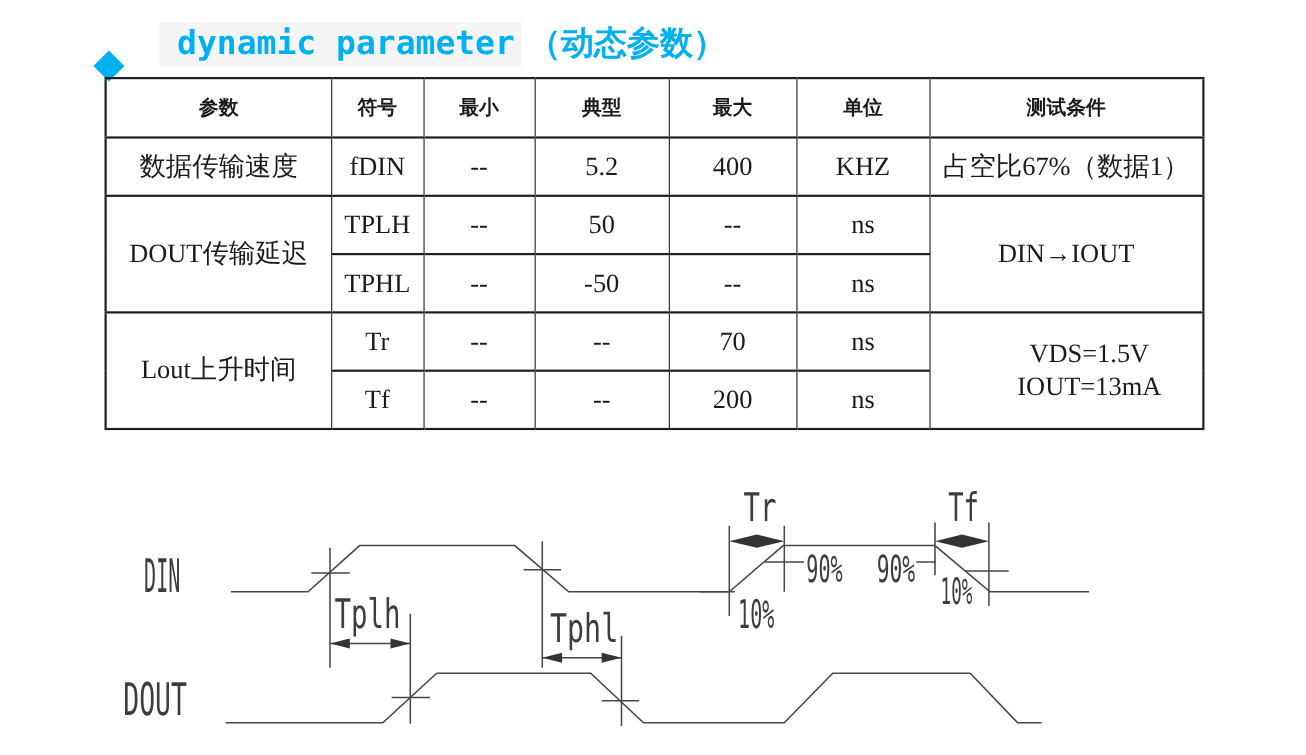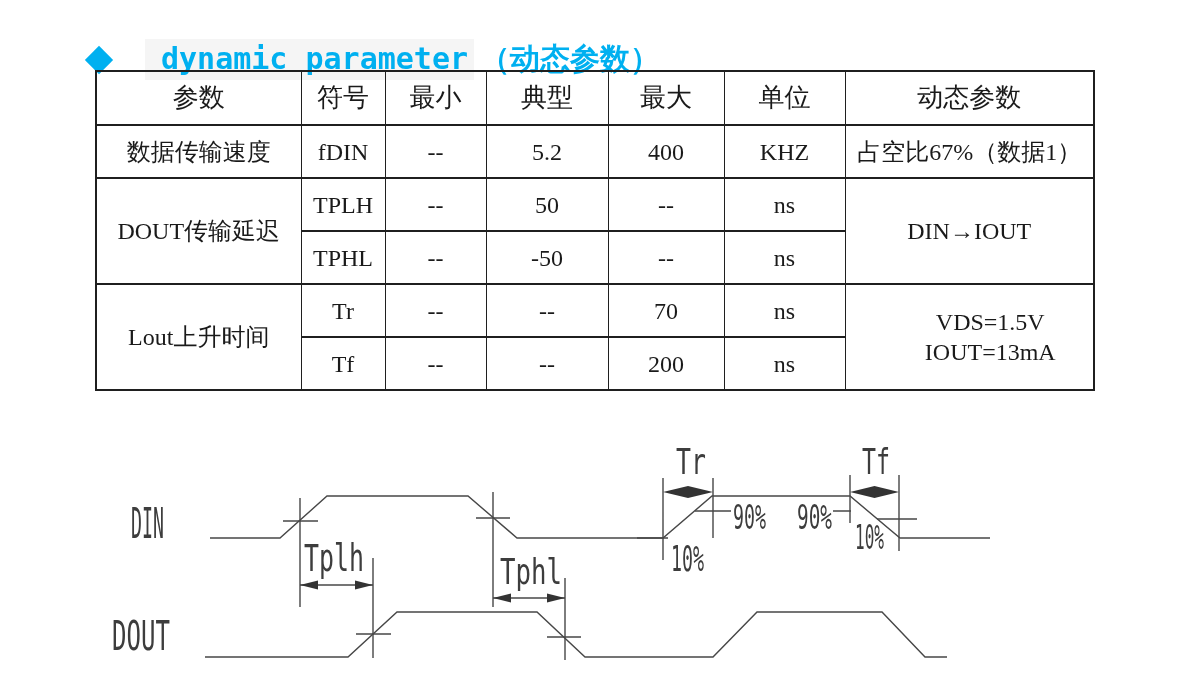--- a/index.html
+++ b/index.html
@@ -6,40 +6,40 @@
   .page{
     position:relative;width:1187px;height:686px;background:#ffffff;overflow:hidden;
     font-family:"Liberation Serif","DejaVu Serif",serif;color:#1a1a1a;
   }
   
   .title-row{position:absolute;left:0;top:18px;height:46px;}
   .bullet{
     position:absolute;left:89px;top:32px;width:20px;height:20px;
     background:#00b0f0;transform:rotate(45deg);
   }
-  .sec-title{position:absolute;left:145px;top:20px;margin:0;white-space:nowrap;
+  .sec-title{position:absolute;left:145px;top:1px;margin:0;white-space:nowrap;
     font-size:30px;font-weight:bold;color:#00b0f0;line-height:42px;}
   .sec-title .en{
     font-family:"DejaVu Sans Mono","Liberation Mono",monospace;
     background:#f5f5f5;padding:2px 6px 4px 16px;letter-spacing:0px;
   }
   .sec-title .zh{font-family:"Liberation Serif","DejaVu Serif",serif;padding-left:6px;}
   
   table.params{
     position:absolute;left:95px;top:70px;width:998px;
     border-collapse:collapse;table-layout:fixed;
     border:2px solid #1f1f1f;
   }
   table.params th,table.params td{
     border-left:1px solid #1f1f1f;border-right:1px solid #1f1f1f;
     border-top:2px solid #1f1f1f;border-bottom:2px solid #1f1f1f;
     text-align:center;vertical-align:middle;padding:0;
     font-size:24px;line-height:1.25;
   }
-  table.params th{height:52px;font-size:26px;font-weight:normal;}
+  table.params th{height:52px;font-size:18px;font-weight:bold;}
   table.params td{height:51px;}
   .cond-block{display:inline-block;text-align:center;margin-left:42px;}
   
   svg.timing{position:absolute;left:0;top:430px;}
   svg.timing path,svg.timing line{stroke:#474747;stroke-width:1.4;fill:none;}
   svg.timing polygon{fill:#333;stroke:none;}
   svg.timing text{
     fill:#3d3d3d;font-family:"DejaVu Sans Mono","Liberation Mono",monospace;
     stroke:none;
   }
@@ -65,21 +65,21 @@
       <col style="width:249px">
     </colgroup>
     <thead>
       <tr>
         <th>参数</th>
         <th>符号</th>
         <th>最小</th>
         <th>典型</th>
         <th>最大</th>
         <th>单位</th>
-        <th>动态参数</th>
+        <th>测试条件</th>
       </tr>
     </thead>
     <tbody>
       <tr>
         <td>数据传输速度</td>
         <td>fDIN</td>
         <td>--</td>
         <td>5.2</td>
         <td>400</td>
         <td>KHZ</td>

